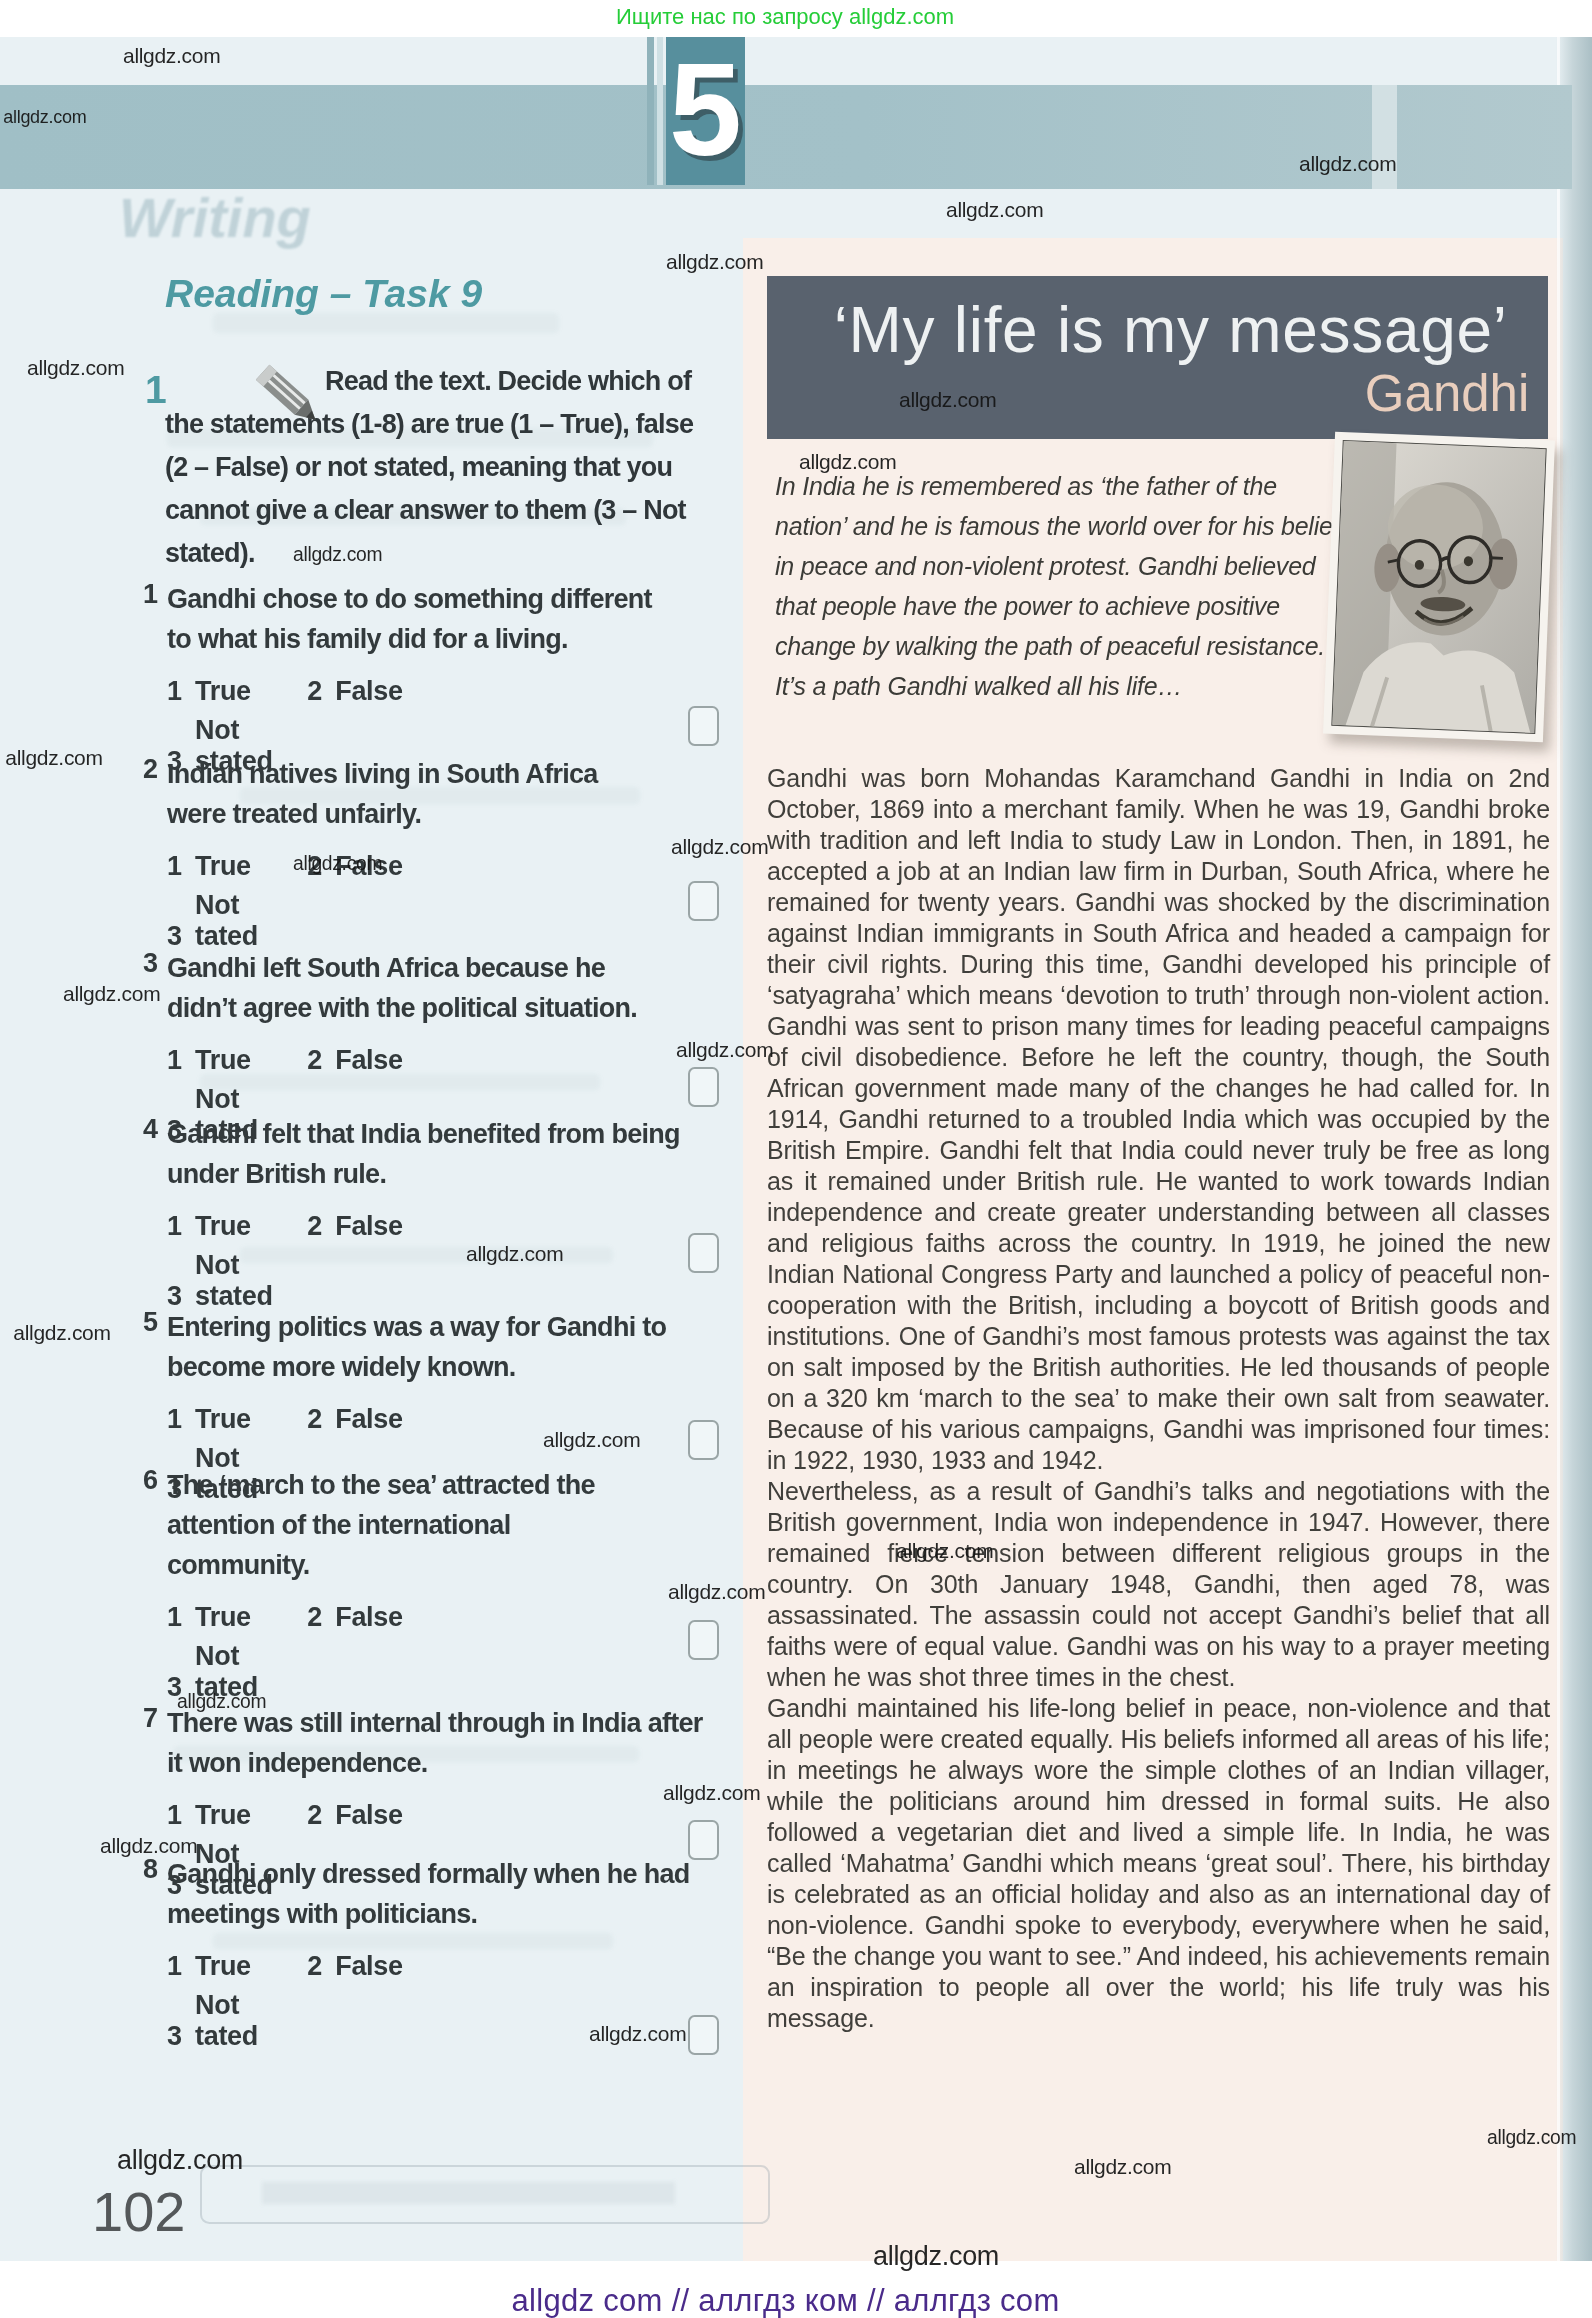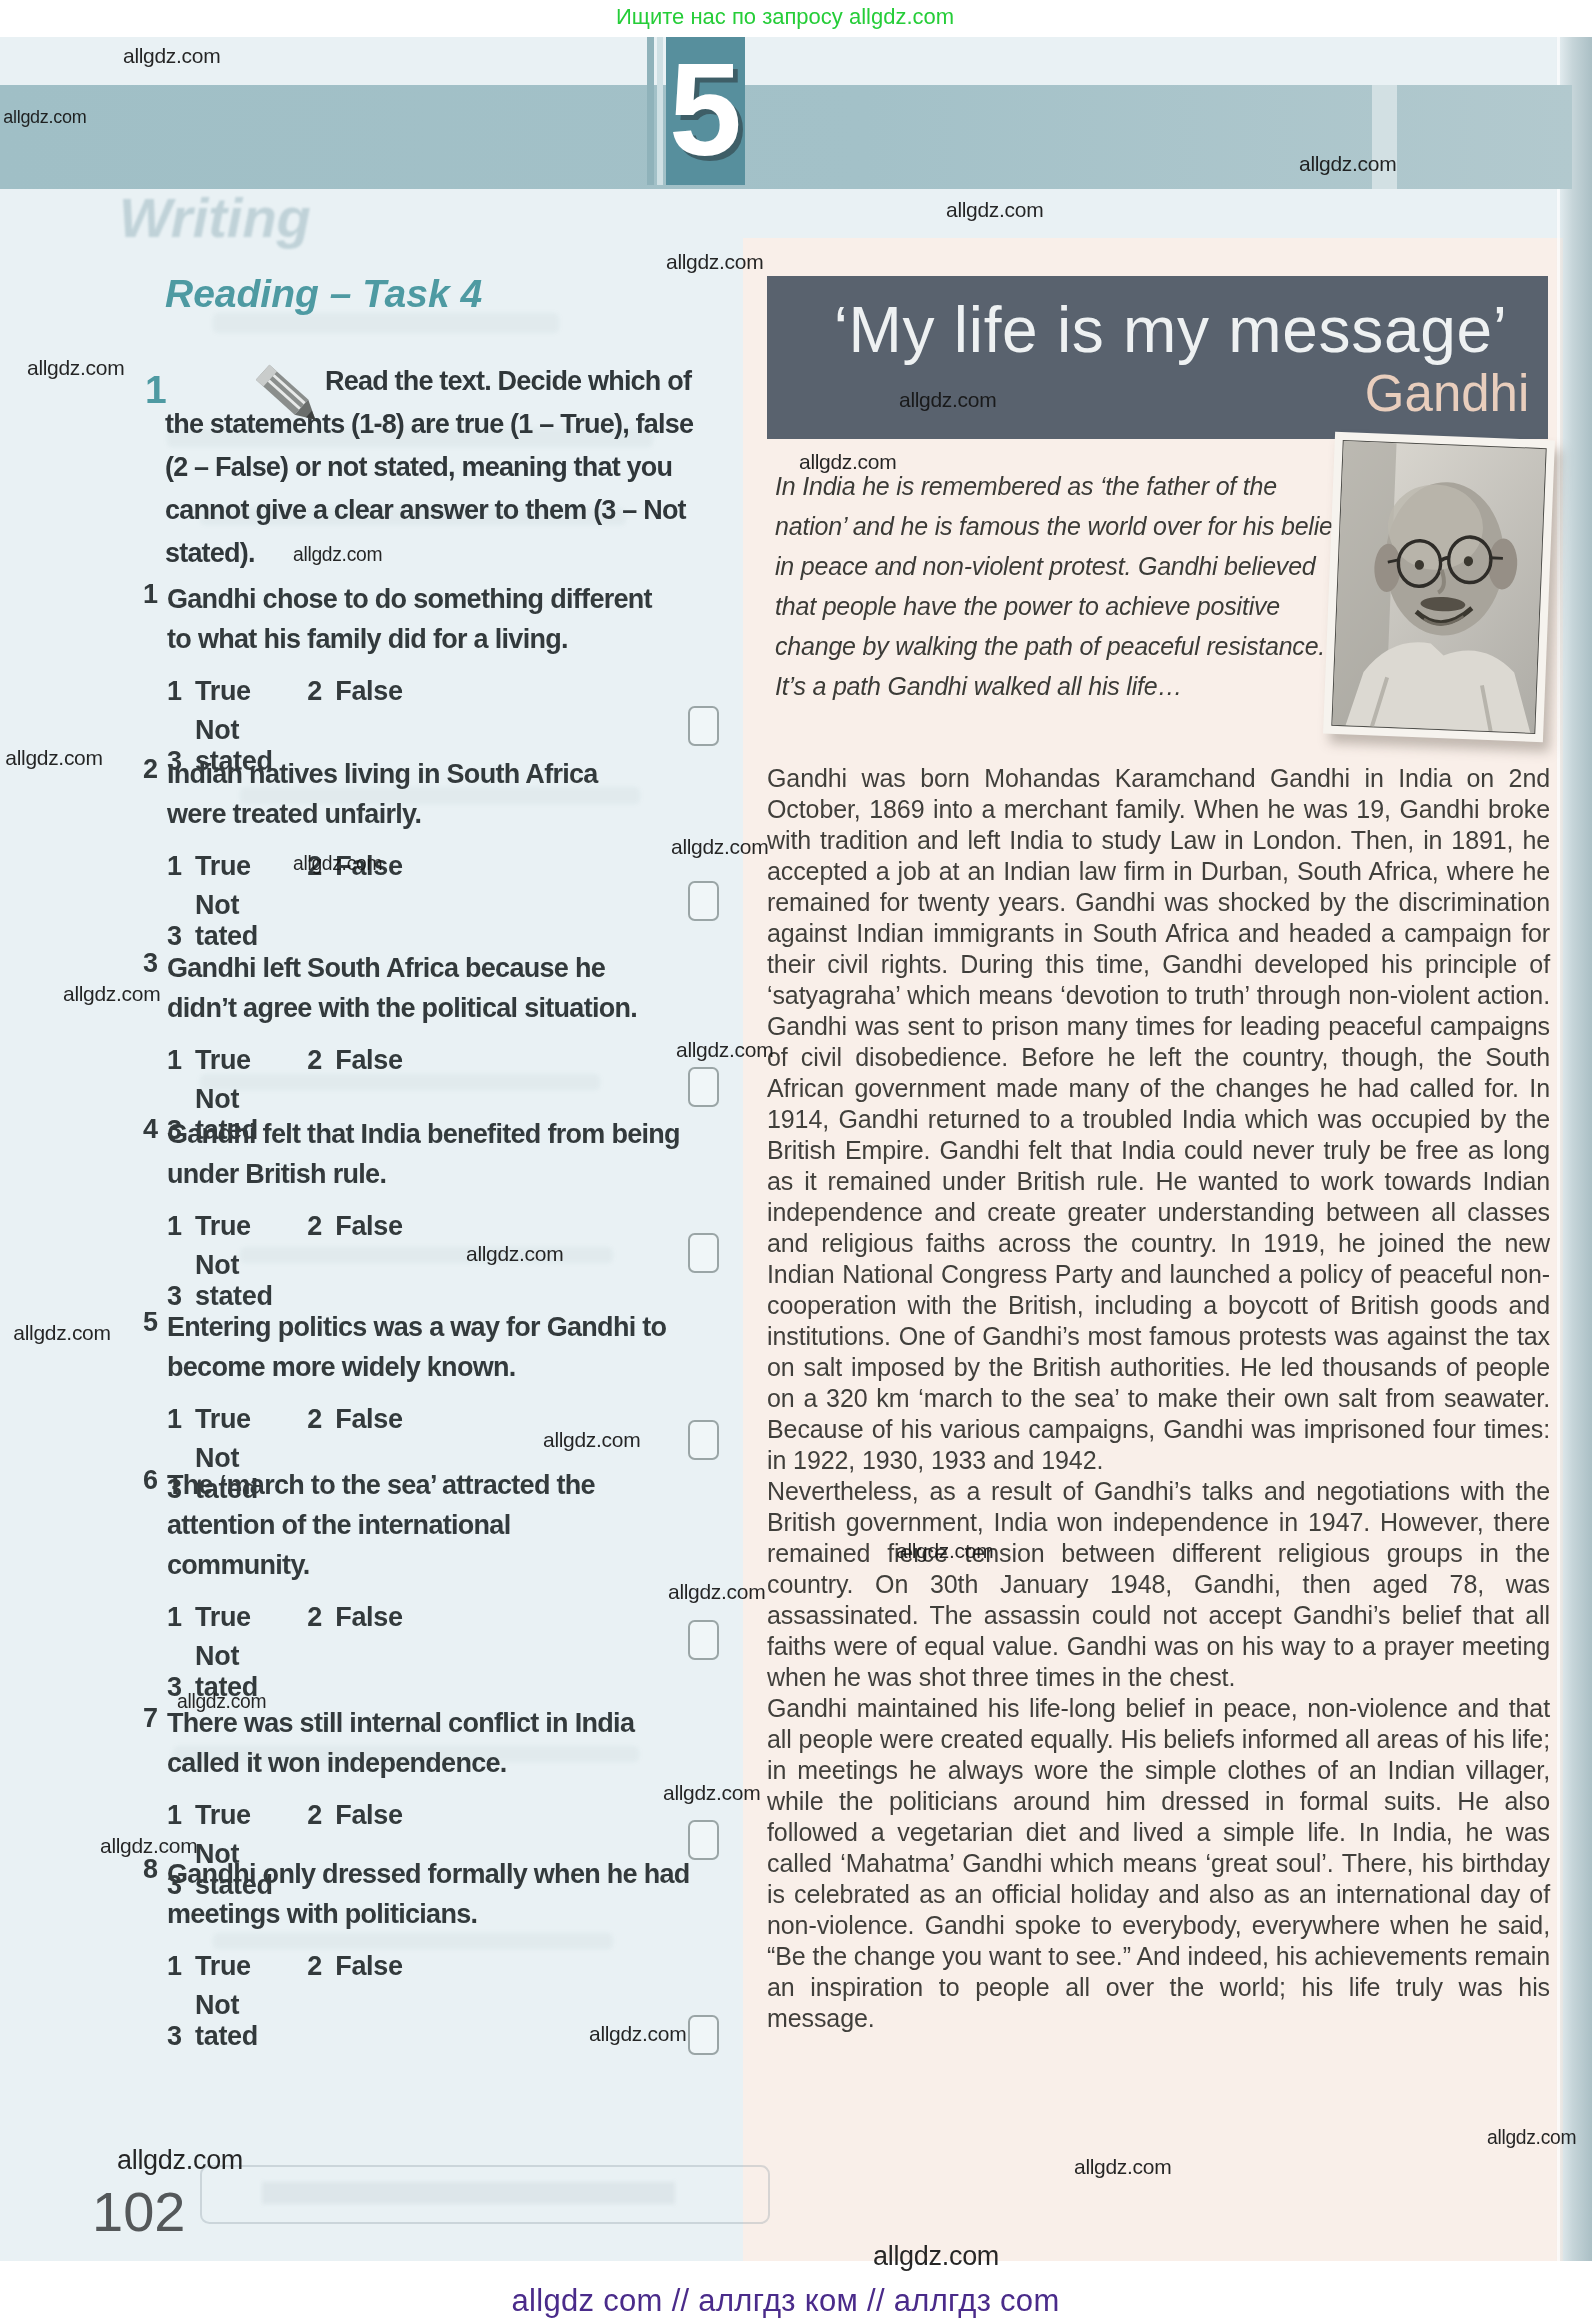--- a/index.html
+++ b/index.html
@@ -97,21 +97,21 @@
     </div>
 
   <div class="abs band"></div>
   <div class="abs band-gap"></div>
   <div class="abs stripe1"></div>
   <div class="abs stripe2"></div>
   <div class="abs unit-box"></div>
   <div class="abs unit-num">5</div>
   <div class="abs ghost-writing">Writing</div>
 
-  <div class="abs section-title">Reading – Task 4</div>
+  <div class="abs section-title">Reading – Task 9</div>
 
   <div class="abs instr">
     <div class="instr-num">1</div>
     <div class="pencil">
       <svg width="87" height="87" viewBox="0 0 60 60">
         <g transform="rotate(-48 30 30)">
           <rect x="23" y="6" width="14" height="36" fill="#8a8e8c"></rect>
           <rect x="23" y="6" width="14" height="7" fill="#c9cccb"></rect>
           <rect x="27.5" y="13" width="2" height="29" fill="#e8eae9"></rect>
           <rect x="32.5" y="13" width="2" height="29" fill="#e8eae9"></rect>
@@ -209,21 +209,21 @@
       <div class="opt-row second">
         <span class="opt-num">3</span><span class="opt-label">Not tated</span>
       </div>
     </div>
     <div class="cbx" style="top:155px"></div>
   </div>
 
   <div class="abs stmt" style="top:1703px">
     <div class="stmt-num">7</div>
     <div class="stmt-body">
-      <div class="stmt-text" style="width:543px">There was still internal conflict in India called it won independence.</div>
+      <div class="stmt-text" style="width:543px">There was still internal through in India after it won independence.</div>
       <div class="opt-row">
         <span class="opt-num">1</span><span class="opt-label">True</span>
         <span class="opt-num">2</span><span class="opt-label">False</span>
       </div>
       <div class="opt-row second">
         <span class="opt-num">3</span><span class="opt-label">Not stated</span>
       </div>
     </div>
     <div class="cbx" style="top:117px"></div>
   </div>

